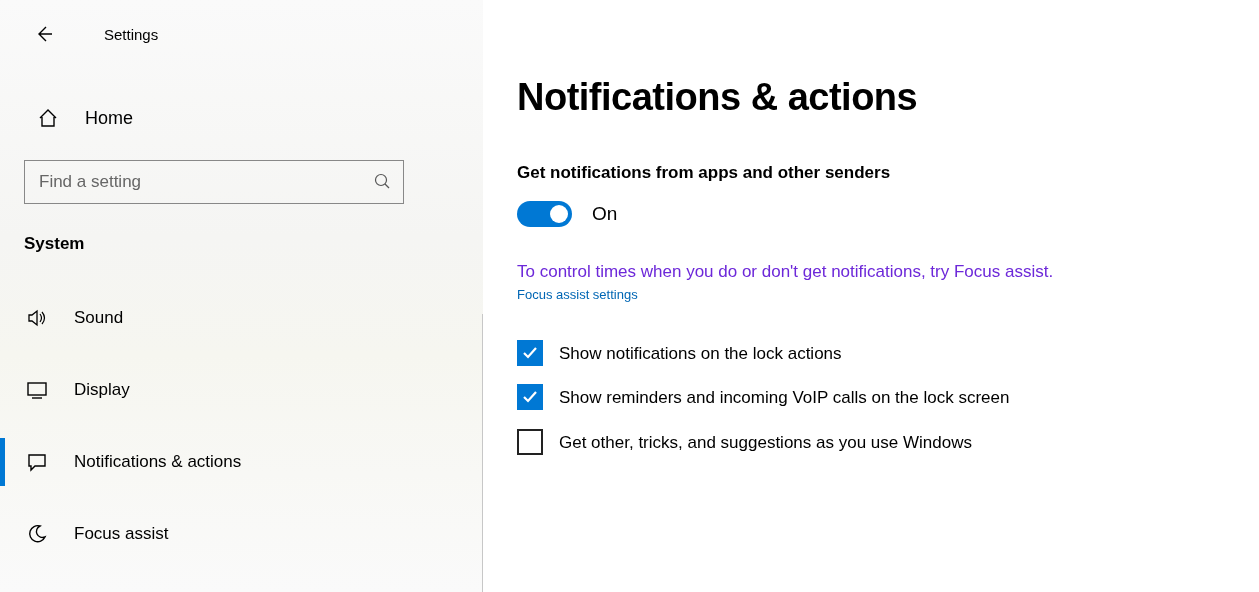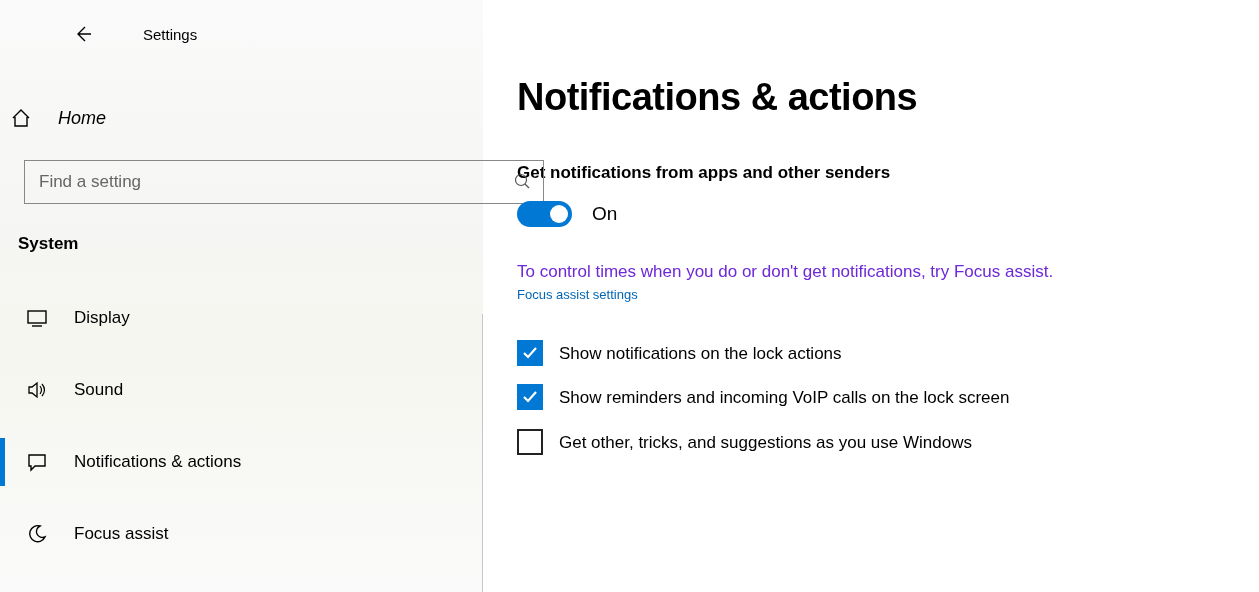--- a/index.html
+++ b/index.html
@@ -16,81 +16,79 @@
     .sidebar {
       width: 483px;
       height: 100%;
       background: linear-gradient(180deg, #fafafa 0%, #f5f5f3 40%, #f6f6f0 60%, #fafafa 100%);
       padding-top: 14px;
       position: relative;
     }
     .topbar {
       display: flex;
       align-items: center;
-      padding-left: 26px;
+      padding-left: 34px;
       height: 40px;
-      margin-left: 47px;
     }
     .back-arrow {
       width: 20px;
       height: 20px;
       display: flex;
       align-items: center;
       justify-content: center;
     }
     .app-title {
       font-size: 15px;
       margin-left: 50px;
       font-weight: 400;
     }
     .home-row {
       display: flex;
       align-items: center;
-      padding-left: 10px;
+      padding-left: 37px;
       margin-top: 42px;
       height: 44px;
       cursor: pointer;
-      font-style: italic;
     }
     .home-row .icon {
       width: 22px;
       height: 22px;
       display: flex;
       align-items: center;
       justify-content: center;
     }
     .home-row .label {
       font-size: 18px;
       margin-left: 26px;
       font-weight: 400;
     }
     .search-box {
       margin: 20px 0 0 24px;
-      width: 520px;
+      width: 380px;
       height: 44px;
       border: 1.5px solid #888;
       background: transparent;
       display: flex;
       align-items: center;
       padding: 0 12px 0 14px;
     }
     .search-box input {
       flex: 1;
       border: none;
       outline: none;
       background: transparent;
       font-size: 17px;
       color: #000;
       font-family: inherit;
     }
     .search-box input::placeholder { color: #666; }
     .section-heading {
       font-size: 17px;
       font-weight: 600;
-      margin: 30px 0 0 18px;
+      margin: 30px 0 0 24px;
     }
     .nav-list {
       margin-top: 28px;
       position: relative;
     }
     .nav-item {
       display: flex;
       align-items: center;
       height: 72px;
       padding-left: 26px;
@@ -239,34 +237,34 @@
         </svg>
     </span>
   </div>
 
   <div class="section-heading">System</div>
 
   <div class="nav-list">
     <div class="nav-item">
       <span class="icon">
         <svg width="22" height="22" viewBox="0 0 22 22">
-            <rect x="2" y="4" width="18" height="12" stroke="#000" stroke-width="1.4" fill="none"></rect>
-            <line x1="6" y1="19" x2="16" y2="19" stroke="#000" stroke-width="1.4"></line>
-          </svg>
-      </span>
-      <span class="label">Display</span>
+            <path d="M3 8 H6 L11 4 V18 L6 14 H3 Z" stroke="#000" stroke-width="1.3" fill="none"></path>
+            <path d="M14 7 Q17 11 14 15 M16 5 Q21 11 16 17" stroke="#000" stroke-width="1.2" fill="none"></path>
+          </svg>
+      </span>
+      <span class="label">Sound</span>
     </div>
     <div class="nav-item">
       <span class="icon">
         <svg width="22" height="22" viewBox="0 0 22 22">
-            <path d="M3 8 H6 L11 4 V18 L6 14 H3 Z" stroke="#000" stroke-width="1.3" fill="none"></path>
-            <path d="M14 7 Q17 11 14 15 M16 5 Q21 11 16 17" stroke="#000" stroke-width="1.2" fill="none"></path>
-          </svg>
-      </span>
-      <span class="label">Sound</span>
+            <rect x="2" y="4" width="18" height="12" stroke="#000" stroke-width="1.4" fill="none"></rect>
+            <line x1="6" y1="19" x2="16" y2="19" stroke="#000" stroke-width="1.4"></line>
+          </svg>
+      </span>
+      <span class="label">Display</span>
     </div>
     <div class="nav-item selected">
       <span class="icon">
         <svg width="22" height="22" viewBox="0 0 22 22">
             <path d="M3 4 H19 V15 H9 L5 19 V15 H3 Z" stroke="#000" stroke-width="1.4" fill="none"></path>
           </svg>
       </span>
       <span class="label">Notifications &amp; actions</span>
     </div>
     <div class="nav-item">

